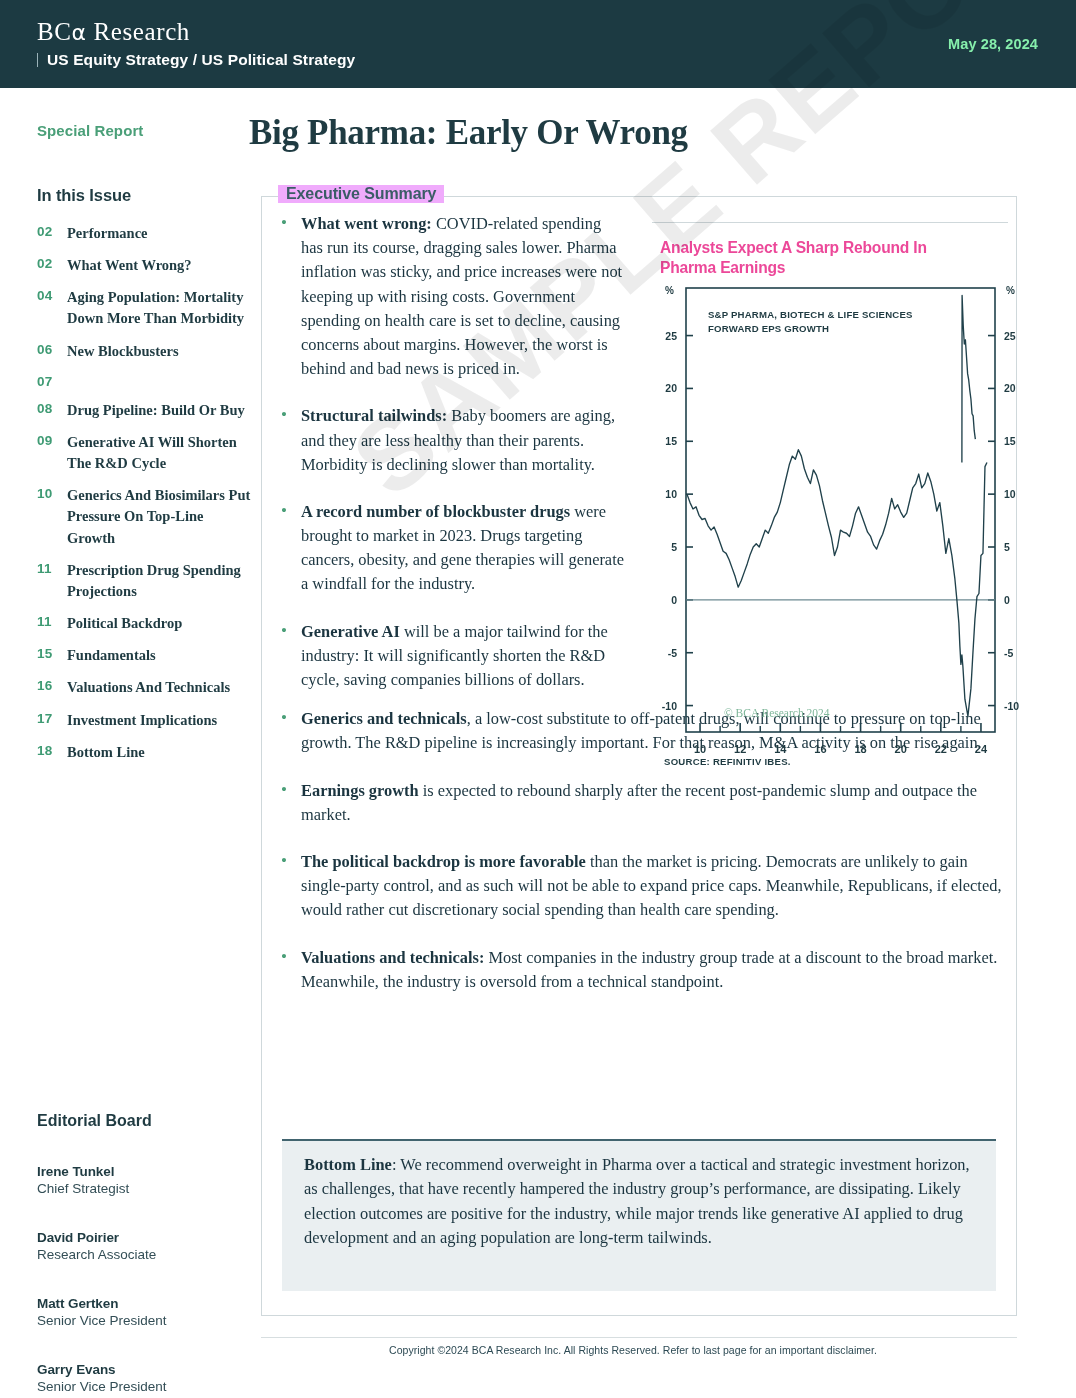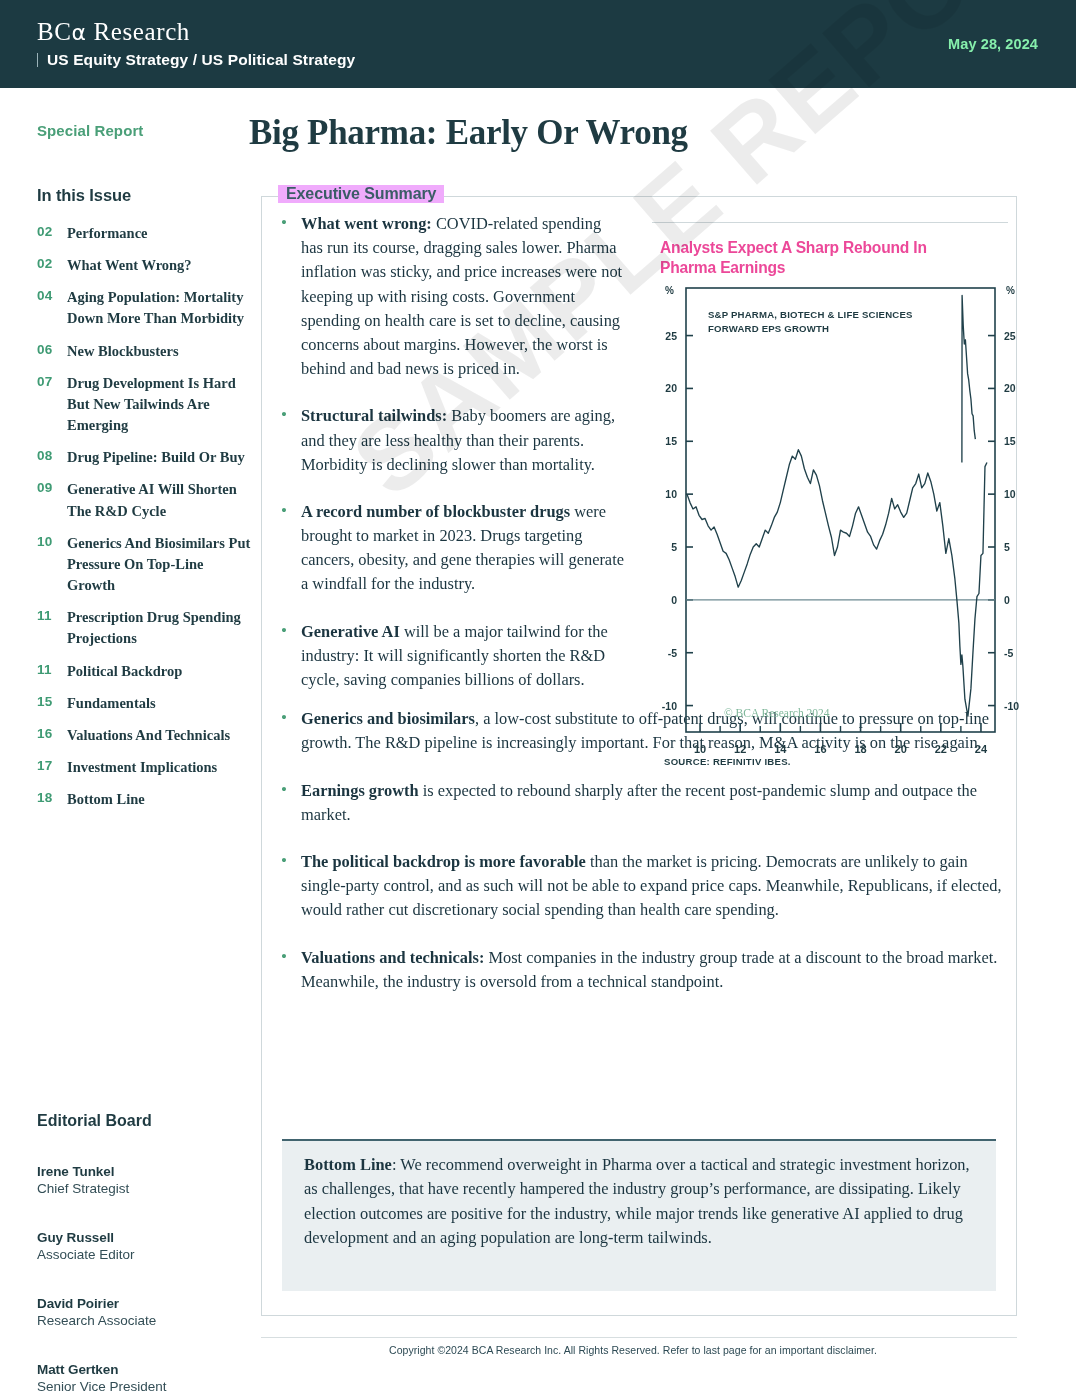--- a/index.html
+++ b/index.html
@@ -172,21 +172,20 @@
       <div class="toc-row">
           <span class="toc-num">04</span>
           <span class="toc-label">Aging Population: Mortality Down More Than Morbidity</span>
         </div>
       <div class="toc-row">
           <span class="toc-num">06</span>
           <span class="toc-label">New Blockbusters</span>
         </div>
       <div class="toc-row">
           <span class="toc-num">07</span>
-          <span class="toc-label">Drug Development Is Hard But New Tailwinds Are Emerging</span>
         </div>
       <div class="toc-row">
           <span class="toc-num">08</span>
           <span class="toc-label">Drug Pipeline: Build Or Buy</span>
         </div>
       <div class="toc-row">
           <span class="toc-num">09</span>
           <span class="toc-label">Generative AI Will Shorten The R&amp;D Cycle</span>
         </div>
       <div class="toc-row">
@@ -220,24 +219,20 @@
     </div>
   </div>
 
   <div class="ed-board">
     <div class="ed-title">Editorial Board</div>
     <div class="ed-person">
       <div class="ed-name">Irene Tunkel</div>
       <div class="ed-role">Chief Strategist</div>
     </div>
     <div class="ed-person">
-      <div class="ed-name">Guy Russell</div>
-      <div class="ed-role">Associate Editor</div>
-    </div>
-    <div class="ed-person">
       <div class="ed-name">David Poirier</div>
       <div class="ed-role">Research Associate</div>
     </div>
     <div class="ed-person">
       <div class="ed-name">Matt Gertken</div>
       <div class="ed-role">Senior Vice President</div>
     </div>
     <div class="ed-person">
       <div class="ed-name">Garry Evans</div>
       <div class="ed-role">Senior Vice President</div>
@@ -247,21 +242,21 @@
   <div style="position:absolute;left:249px;top:113px;font-family:'Liberation Serif',serif;font-size:35px;font-weight:700;color:#1f3b42;letter-spacing:-.3px;">Big Pharma: Early Or Wrong</div>
 
   <div class="exec"></div>
   <div class="exec-legend">Executive Summary</div>
 
   <div class="bullets">
     <div class="b narrow"><b>What went wrong:</b><span> COVID-related spending has run its course, dragging sales lower. Pharma inflation was sticky, and price increases were not keeping up with rising costs. Government spending on health care is set to decline, causing concerns about margins. However, the worst is behind and bad news is priced in.</span></div>
     <div class="b narrow"><b>Structural tailwinds:</b><span> Baby boomers are aging, and they are less healthy than their parents. Morbidity is declining slower than mortality.</span></div>
     <div class="b narrow"><b>A record number of blockbuster drugs</b><span> were brought to market in 2023. Drugs targeting cancers, obesity, and gene therapies will generate a windfall for the industry.</span></div>
     <div class="b narrow"><b>Generative AI</b><span> will be a major tailwind for the industry: It will significantly shorten the R&amp;D cycle, saving companies billions of dollars.</span></div>
-    <div class="b wide" style="margin-top:15px;"><b>Generics and biosimilars</b><span>, a low-cost substitute to off-patent drugs, will continue to pressure on top-line growth. The R&amp;D pipeline is increasingly important. For that reason, M&amp;A activity is on the rise again.</span></div>
+    <div class="b wide" style="margin-top:15px;"><b>Generics and technicals</b><span>, a low-cost substitute to off-patent drugs, will continue to pressure on top-line growth. The R&amp;D pipeline is increasingly important. For that reason, M&amp;A activity is on the rise again.</span></div>
     <div class="b wide"><b>Earnings growth</b><span> is expected to rebound sharply after the recent post-pandemic slump and outpace the market.</span></div>
     <div class="b wide"><b>The political backdrop is more favorable</b><span> than the market is pricing. Democrats are unlikely to gain single-party control, and as such will not be able to expand price caps. Meanwhile, Republicans, if elected, would rather cut discretionary social spending than health care spending.</span></div>
     <div class="b wide"><b>Valuations and technicals:</b><span> Most companies in the industry group trade at a discount to the broad market. Meanwhile, the industry is oversold from a technical standpoint.</span></div>
   </div>
 
   <div class="chart">
     <div class="chart-rule"></div>
     <div class="chart-title">Analysts Expect A Sharp Rebound In Pharma Earnings</div>
     <div class="chart-svgwrap">
       <svg id="eps-chart" width="380" height="500" viewBox="0 0 380 500">

